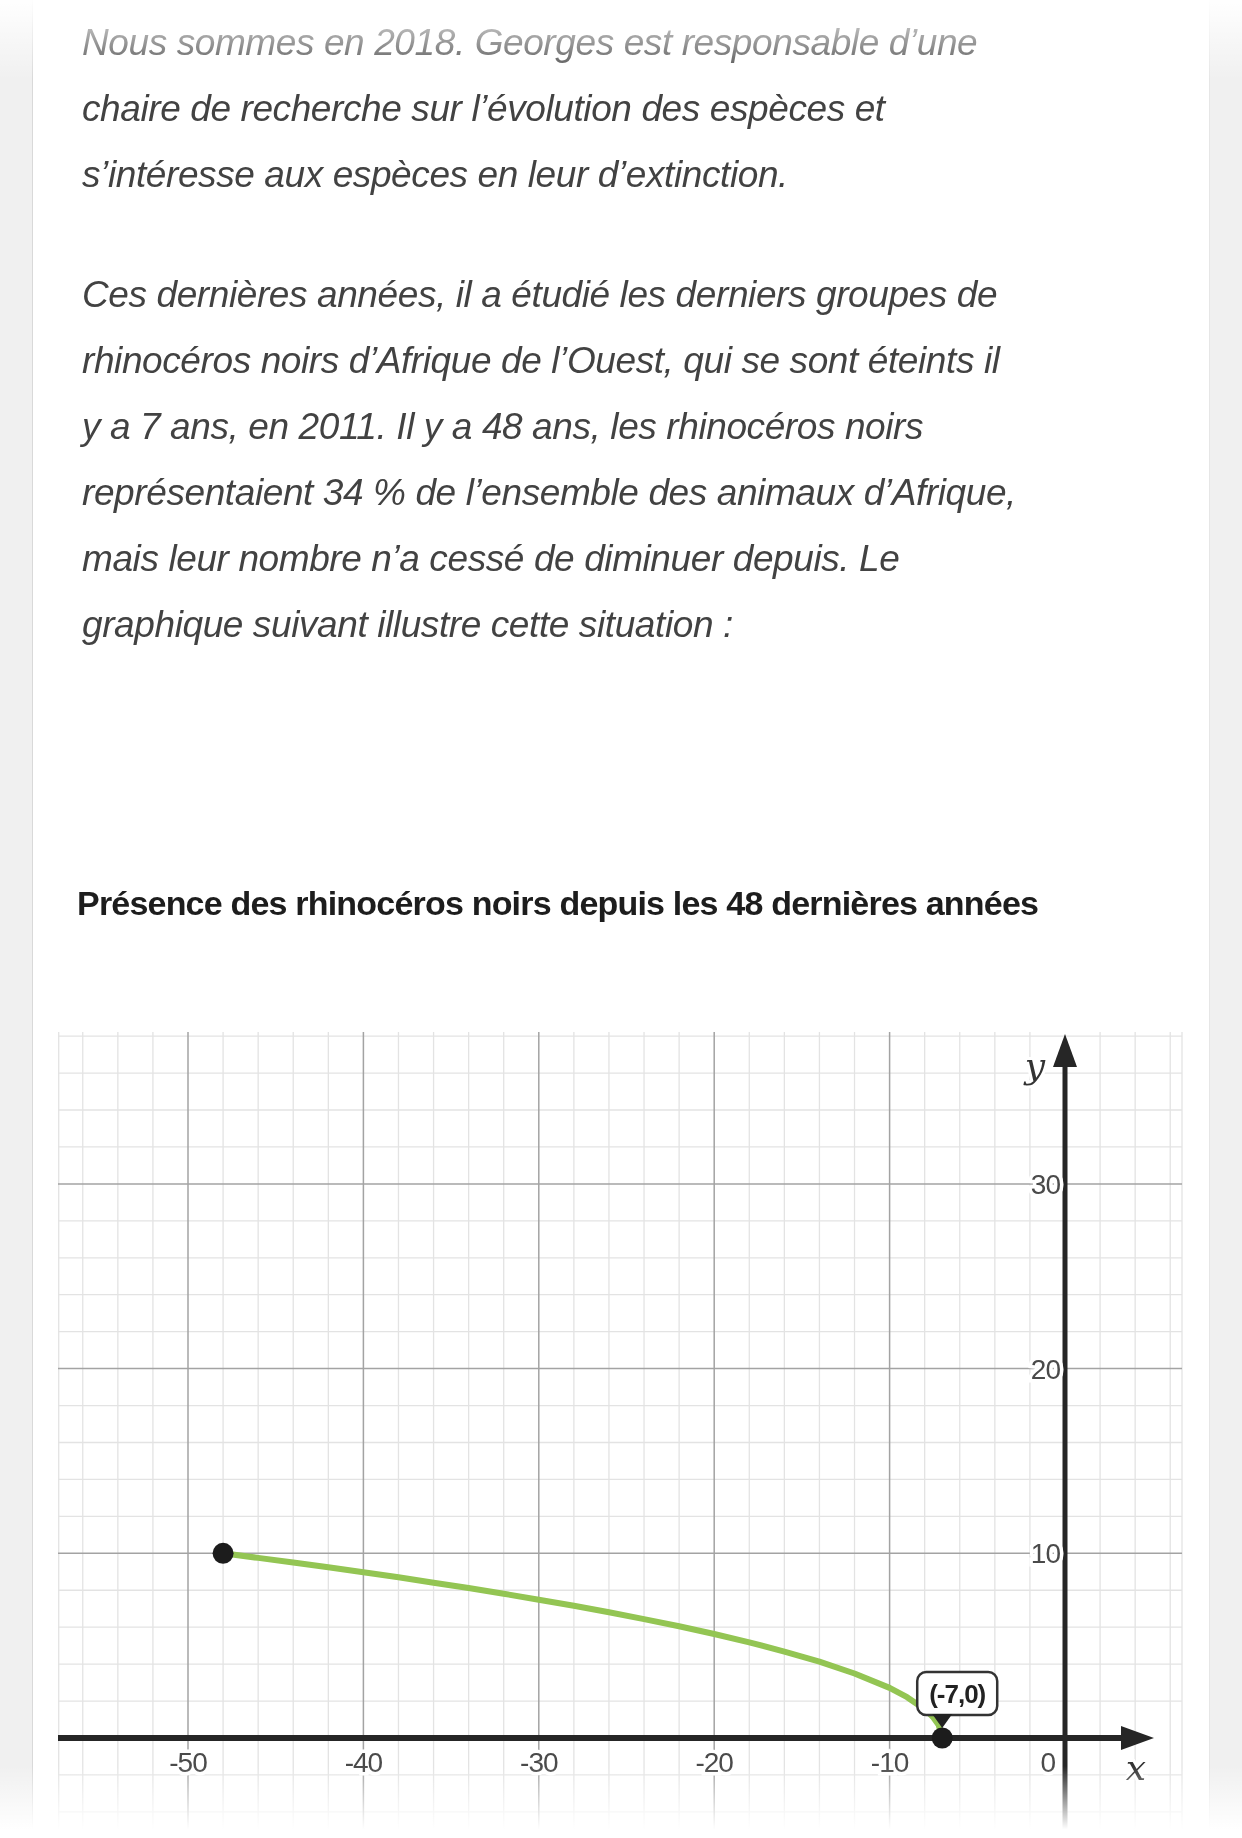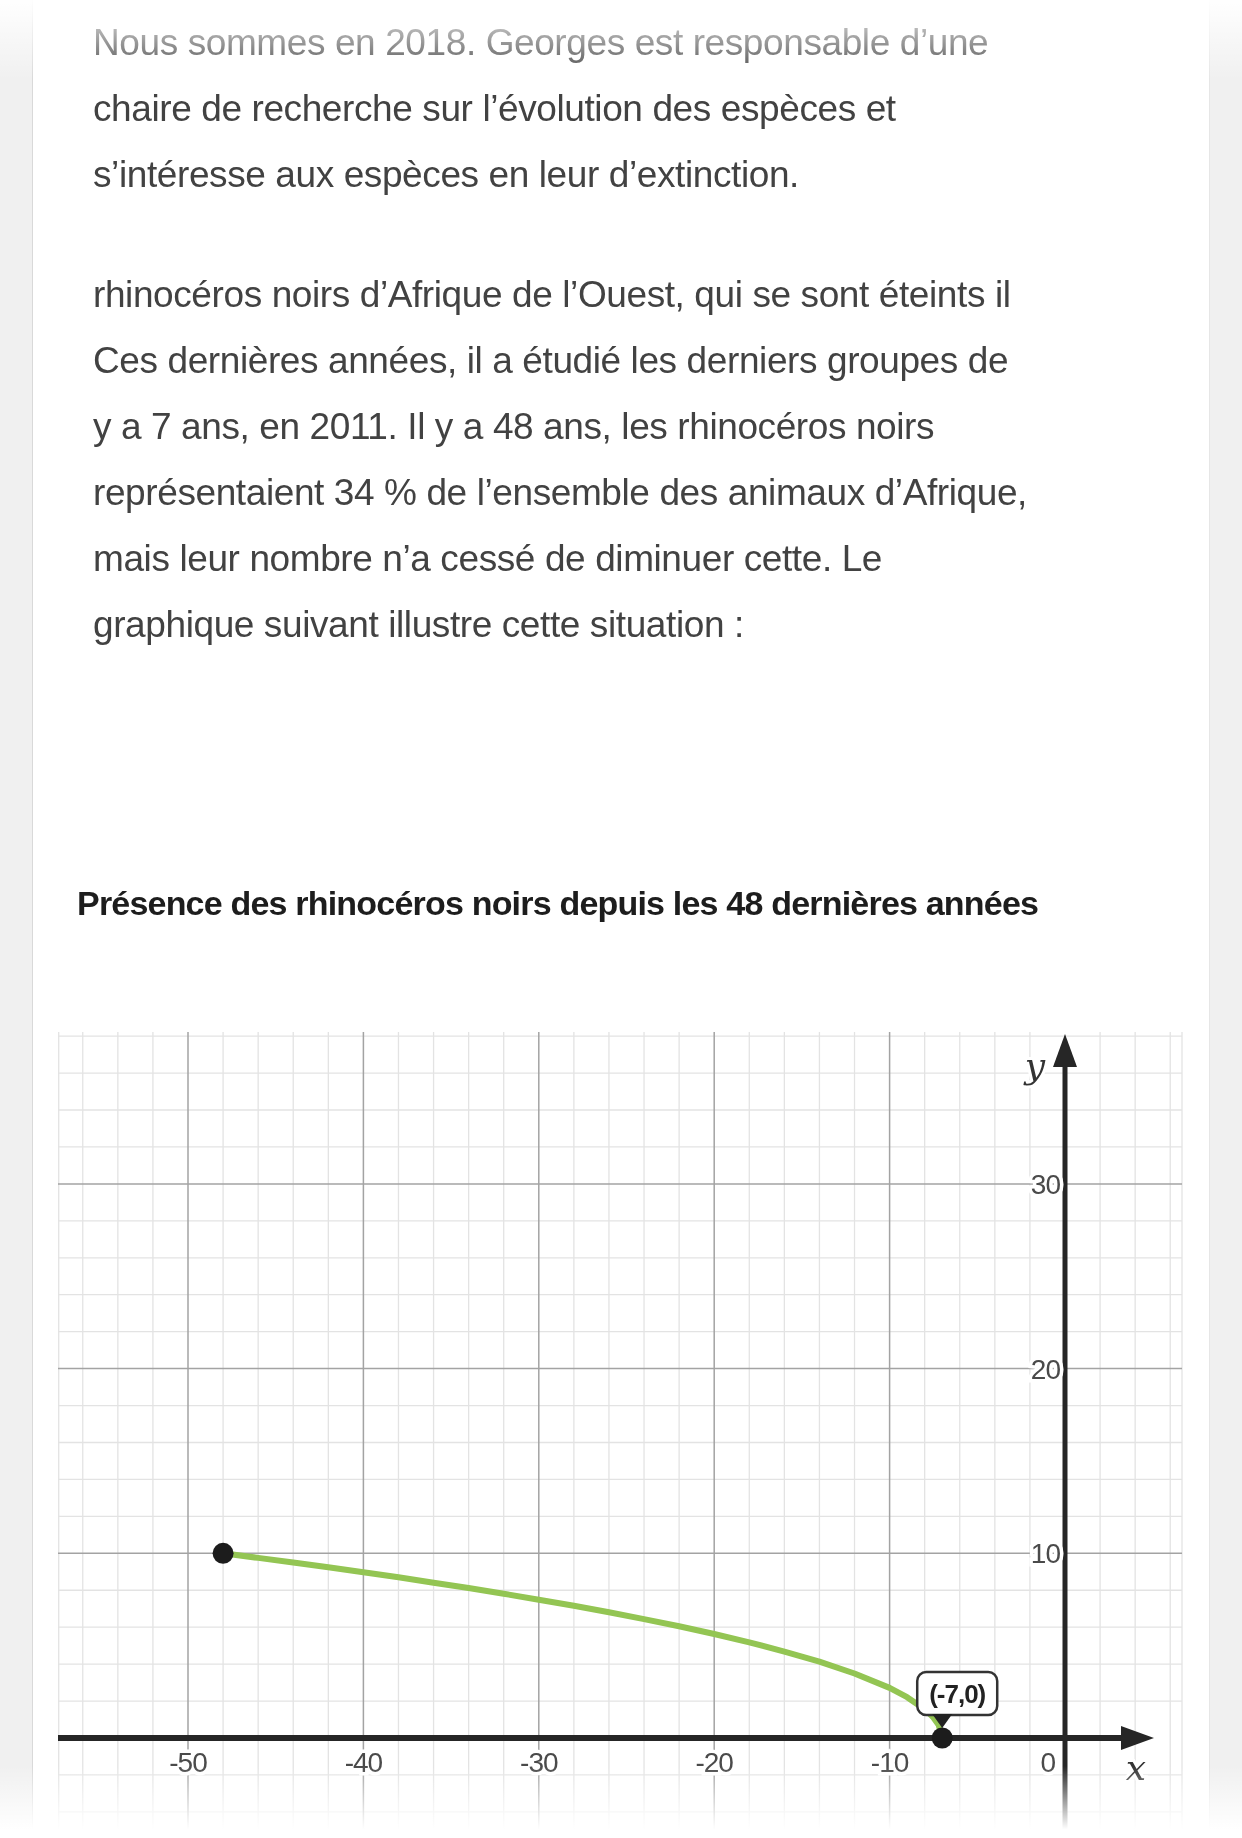--- a/index.html
+++ b/index.html
@@ -6,22 +6,22 @@
   body{
     width:1242px;height:1838px;background:#f0f0f0;overflow:hidden;
     font-family:"Liberation Sans",sans-serif;
   }
   .stage{position:relative;width:1242px;height:1838px;overflow:hidden;}
   .page{
     position:absolute;left:32px;top:0;width:1178px;height:1838px;
     background:#ffffff;box-sizing:border-box;
     border-left:1px solid #d9d9d9;border-right:1px solid #e6e6e6;
   }
-  .para{position:absolute;left:60px;width:1100px;color:#424242;
-    font-size:37px;letter-spacing:-0.4px;}
+  .para{position:absolute;left:49px;width:1100px;color:#424242;
+    font-size:37px;letter-spacing:-0.4px;font-style:italic;}
   .tline{height:66px;line-height:66px;white-space:nowrap;}
   .chart-title{
     position:absolute;left:44px;top:884px;margin:0;white-space:nowrap;
     font-size:34px;font-weight:bold;letter-spacing:-0.8px;color:#1d1d1d;
   }
   #chart{position:absolute;left:25px;top:1032px;}
   .tick{font:28px "Liberation Sans",sans-serif;fill:#4a4a4a;letter-spacing:-1px;
         paint-order:stroke;stroke:#ffffff;stroke-width:7px;}
   .axisletter{font:italic 36px "DejaVu Serif",serif;fill:#333333;
         paint-order:stroke;stroke:#ffffff;stroke-width:6px;}
@@ -37,25 +37,25 @@
 <div class="stage">
   <div class="page">
 
     <div class="para" style="top:10px">
       <div class="tline">Nous sommes en 2018. Georges est responsable d’une</div>
       <div class="tline">chaire de recherche sur l’évolution des espèces et</div>
       <div class="tline">s’intéresse aux espèces en leur d’extinction.</div>
     </div>
 
     <div class="para" style="top:262px">
+      <div class="tline">Ces dernières années, il a étudié les derniers groupes de</div>
       <div class="tline">rhinocéros noirs d’Afrique de l’Ouest, qui se sont éteints il</div>
-      <div class="tline">Ces dernières années, il a étudié les derniers groupes de</div>
       <div class="tline">y a 7 ans, en 2011. Il y a 48 ans, les rhinocéros noirs</div>
       <div class="tline">représentaient 34 % de l’ensemble des animaux d’Afrique,</div>
-      <div class="tline">mais leur nombre n’a cessé de diminuer cette. Le</div>
+      <div class="tline">mais leur nombre n’a cessé de diminuer depuis. Le</div>
       <div class="tline">graphique suivant illustre cette situation :</div>
     </div>
 
     <h2 class="chart-title">Présence des rhinocéros noirs depuis les 48 dernières années</h2>
 
     <svg id="chart" width="1128" height="806" viewBox="0 0 1128 806">
         <line x1="24.75999999999999" y1="0" x2="24.75999999999999" y2="806" stroke="#e3e3e3" stroke-width="1.3"></line>
         <line x1="59.84000000000003" y1="0" x2="59.84000000000003" y2="806" stroke="#e3e3e3" stroke-width="1.3"></line>
         <line x1="94.92000000000007" y1="0" x2="94.92000000000007" y2="806" stroke="#e3e3e3" stroke-width="1.3"></line>
         <line x1="165.08000000000004" y1="0" x2="165.08000000000004" y2="806" stroke="#e3e3e3" stroke-width="1.3"></line>

